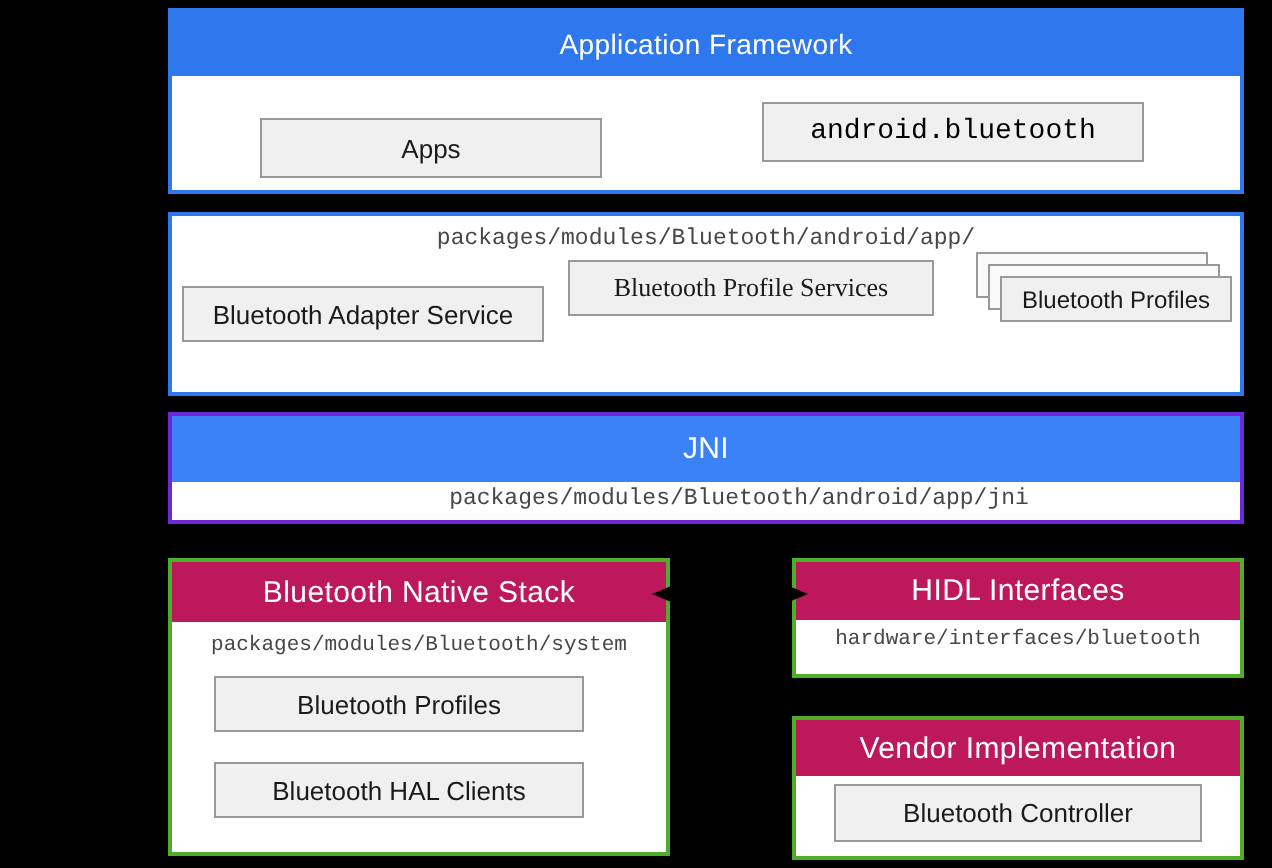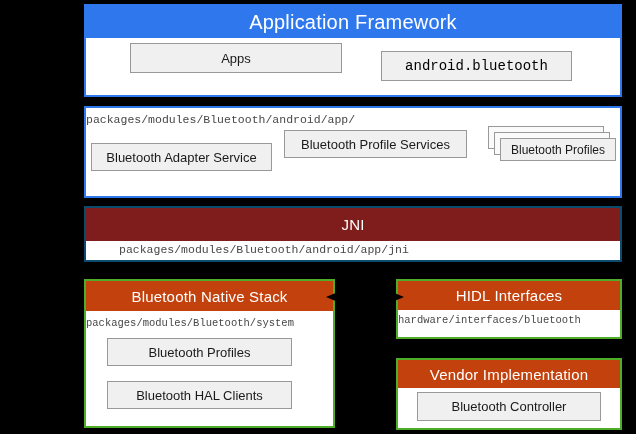--- a/index.html
+++ b/index.html
@@ -15,37 +15,37 @@
     position: absolute;
     display: flex;
     flex-direction: column;
     box-sizing: border-box;
   }
   .section .hdr {
     color: #fff;
     display: flex;
     align-items: center;
     justify-content: center;
-    font-size: 20px;
+    font-size: 14px;
     flex: 0 0 auto;
     letter-spacing: .2px;
   }
   .section .bd {
     background: #fff;
     flex: 1 1 auto;
     position: relative;
   }
   .blue  { background: #2e77ed; border: 2px solid #2e77ed; }
-  .teal  { background: #7f1d1d; border: 2px solid #0c4a6e; }
-  .green { background: #c2410c; border: 2px solid #4eae29; }
+  .teal  { background: #3b82f6; border: 2px solid #6d28d9; }
+  .green { background: #be185d; border: 2px solid #4eae29; }
   .mono { font-family: "Liberation Mono", "DejaVu Sans Mono", monospace; }
   .path {
     position: absolute;
     left: 0; right: 0;
-    text-align: left;
+    text-align: center;
     color: #474747;
     font-size: 11.5px;
     white-space: nowrap;
   }
   .ibox {
     position: absolute;
     background: #f0f0f0;
     border: 1px solid #999;
     display: flex;
     align-items: center;
@@ -84,30 +84,30 @@
   }
 </style>
 </head>
 <body>
 
 <div id="canvas">
 
   <div class="section blue" style="left:84px; top:4px; width:538px; height:93px;">
     <div class="hdr" style="height:32px;">Application Framework</div>
     <div class="bd">
-      <div class="ibox" style="left:44px; top:5px; width:212px; height:30px;">Apps</div>
+      <div class="ibox" style="left:44px; top:21px; width:171px; height:30px;">Apps</div>
       <div class="ibox mono" style="left:295px; top:13px; width:191px; height:30px; font-size:14px; color:#000000;">android.bluetooth</div>
     </div>
   </div>
 
   <div class="section blue" style="left:84px; top:106px; width:538px; height:92px;">
     <div class="bd">
       <div class="path mono" style="top:5px;">packages/modules/Bluetooth/android/app/</div>
       <div class="ibox" style="left:5px; top:35px; width:181px; height:28px;">Bluetooth Adapter Service</div>
-      <div class="ibox" style="left:198px; top:22px; width:183px; height:28px;">Bluetooth Profile Services</div>
+      <div class="ibox" style="left:198px; top:22px; width:183px; height:28px;font-family:Liberation Serif, serif;">Bluetooth Profile Services</div>
       <div class="stack-layer" style="left:402px; top:18px; width:116px; height:23px;"></div>
       <div class="stack-layer" style="left:408px; top:24px; width:116px; height:23px;"></div>
       <div class="ibox" style="left:414px; top:30px; width:116px; height:23px; font-size:12px;">Bluetooth Profiles</div>
     </div>
   </div>
 
   <div class="section teal" style="left:84px; top:206px; width:538px; height:56px;">
     <div class="hdr" style="height:33px; font-size:15px;">JNI</div>
     <div class="bd">
       <div class="path mono" style="top:2px;margin-left:33px;">packages/modules/Bluetooth/android/app/jni</div>

